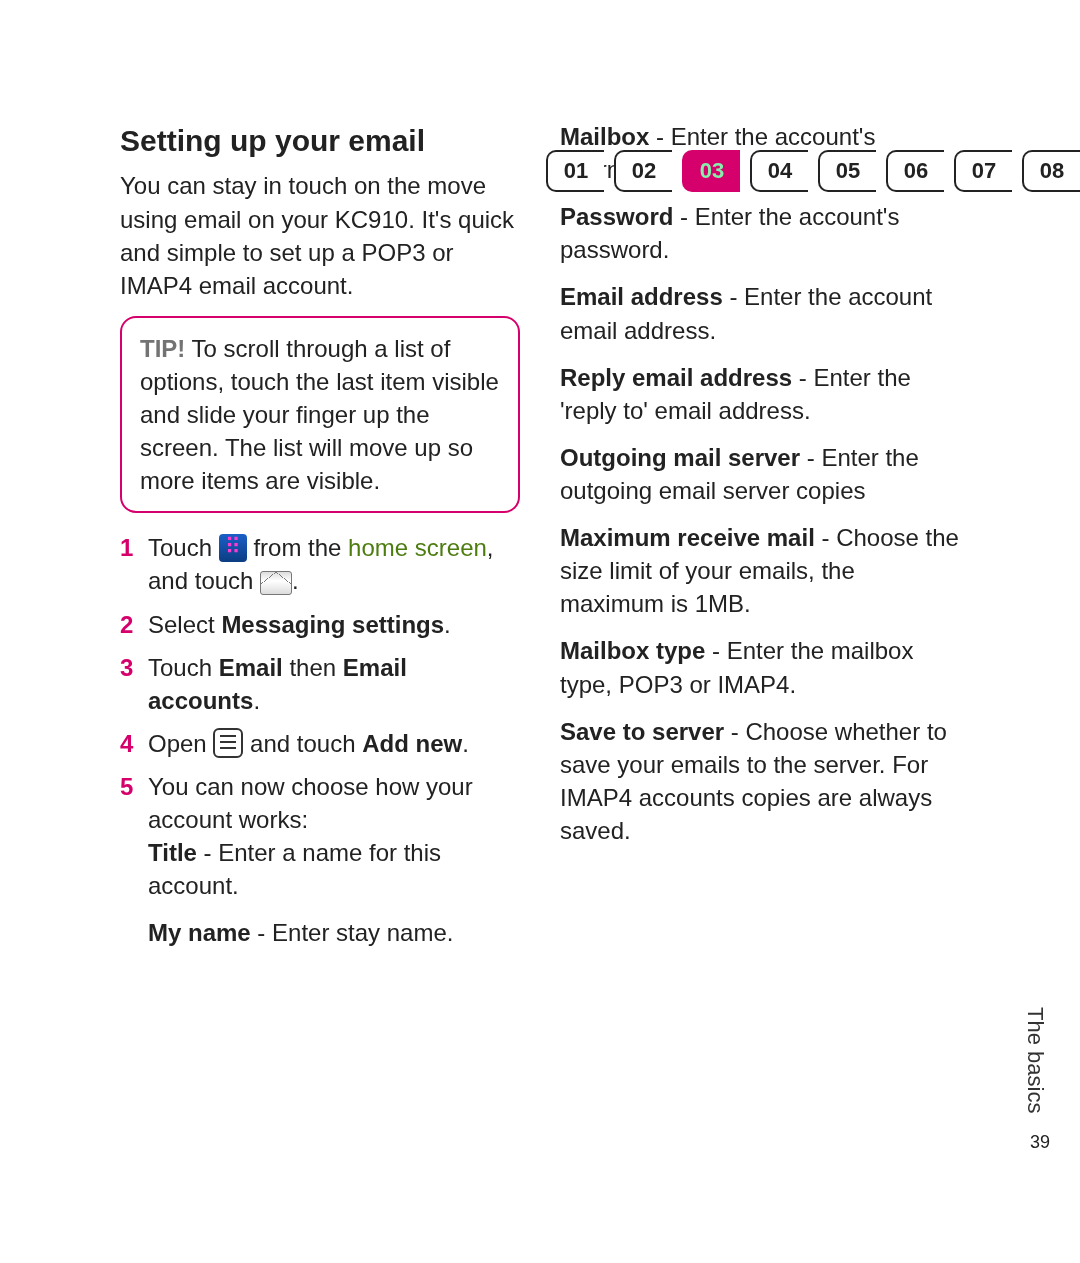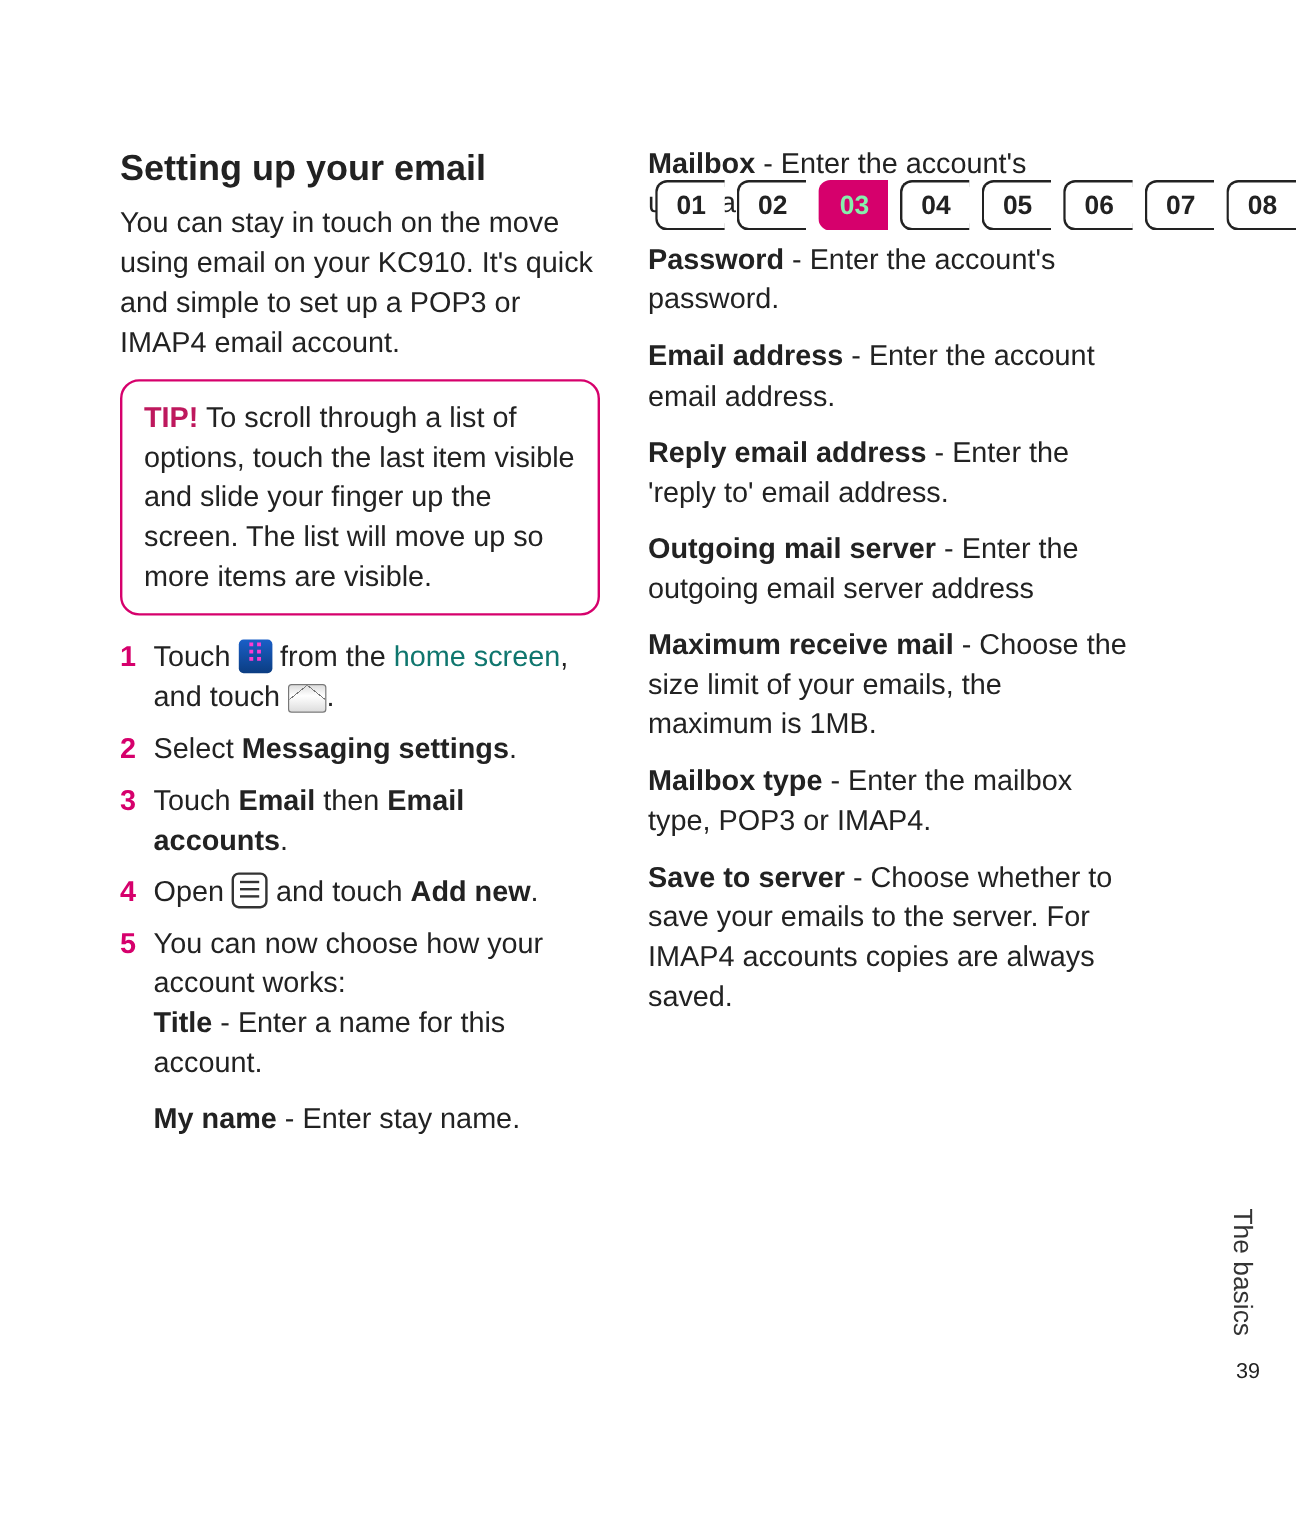--- a/index.html
+++ b/index.html
@@ -16,20 +16,21 @@
   .page {
     position: relative;
     width: 1080px;
     height: 1263px;
     box-sizing: border-box;
     padding: 120px 0 0 100px;
   }
   .columns {
     display: flex;
     gap: 40px;
+    margin-left: 20px;
   }
   .col {
     width: 400px;
     line-height: 1.38;
     font-size: 24px;
   }
   h2.section-title {
     font-size: 30px;
     font-weight: 700;
     margin: 0 0 8px 0;
@@ -37,42 +38,42 @@
   .tip-box {
     border: 2px solid #d6006c;
     border-radius: 16px;
     padding: 14px 18px;
     margin: 14px 0 18px 0;
     font-size: 24px;
     line-height: 1.38;
   }
   .tip-label {
     font-weight: 700;
-    color: #be185d;
+    color: #737373;
   }
   ol.steps {
     list-style: none;
     padding: 0;
     margin: 0;
     counter-reset: step;
   }
   ol.steps > li {
     position: relative;
     padding-left: 28px;
     margin: 0 0 10px 0;
   }
   ol.steps > li .num {
     position: absolute;
     left: 0;
     top: 0;
     font-weight: 700;
     color: #d6006c;
   }
   .home-link {
-    color: #0f766e;
+    color: #4d7c0f;
   }
   .icon {
     display: inline-block;
     vertical-align: -6px;
   }
   .icon-apps {
     width: 28px;
     height: 28px;
     background: linear-gradient(#1a5fc7, #0b3d82);
     border-radius: 4px;
@@ -225,21 +226,21 @@
           </span>
         </li>
       </ol>
     </div>
 
     <div class="col">
       <div class="field-item"><strong>Mailbox</strong><span> - Enter the account's username.</span></div>
       <div class="field-item"><strong>Password</strong><span> - Enter the account's password.</span></div>
       <div class="field-item"><strong>Email address</strong><span> - Enter the account email address.</span></div>
       <div class="field-item"><strong>Reply email address</strong><span> - Enter the 'reply to' email address.</span></div>
-      <div class="field-item"><strong>Outgoing mail server</strong><span> - Enter the outgoing email server address</span></div>
+      <div class="field-item"><strong>Outgoing mail server</strong><span> - Enter the outgoing email server copies</span></div>
       <div class="field-item"><strong>Maximum receive mail</strong><span> - Choose the size limit of your emails, the maximum is 1MB.</span></div>
       <div class="field-item"><strong>Mailbox type</strong><span> - Enter the mailbox type, POP3 or IMAP4.</span></div>
       <div class="field-item"><strong>Save to server</strong><span> - Choose whether to save your emails to the server. For IMAP4 accounts copies are always saved.</span></div>
     </div>
   </div>
 
   <div class="sidebar" id="sidebar">
       <div class="sidetab">01</div>
       <div class="sidetab">02</div>
       <div class="sidetab active">03</div>

